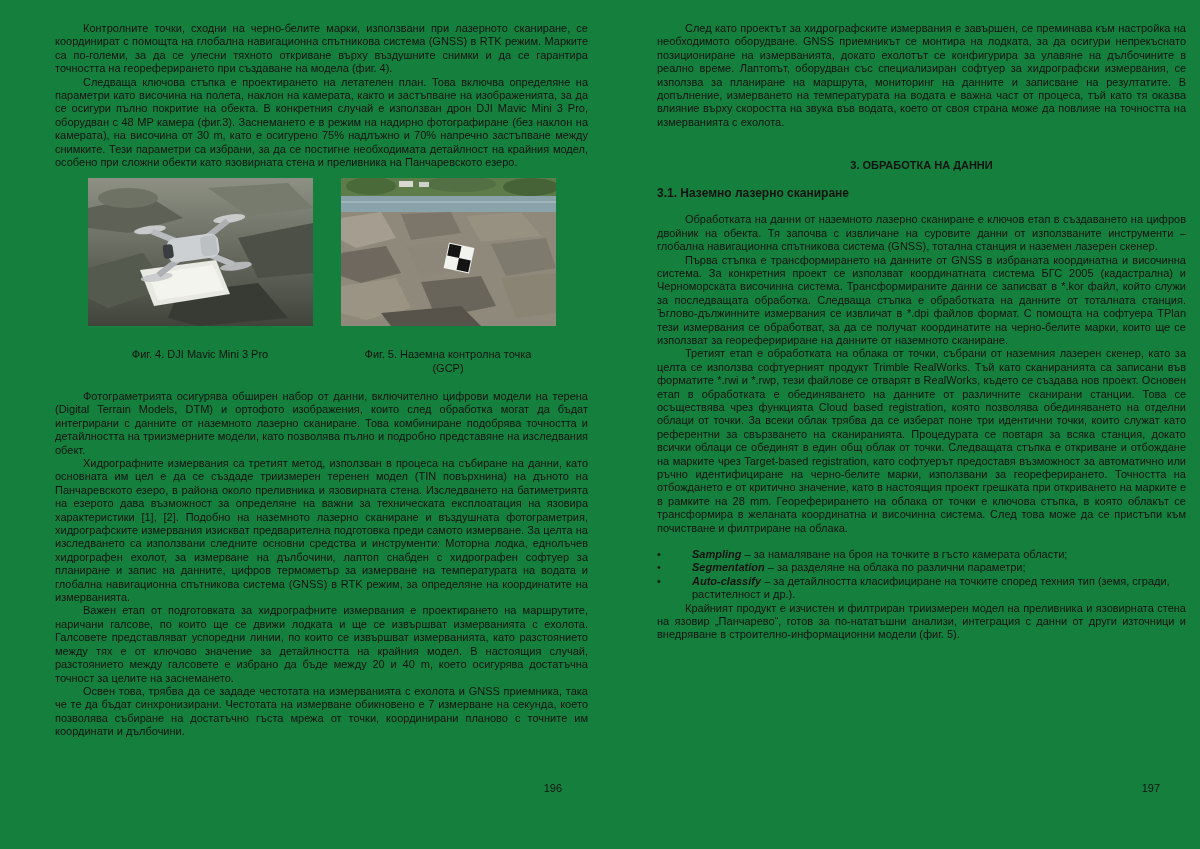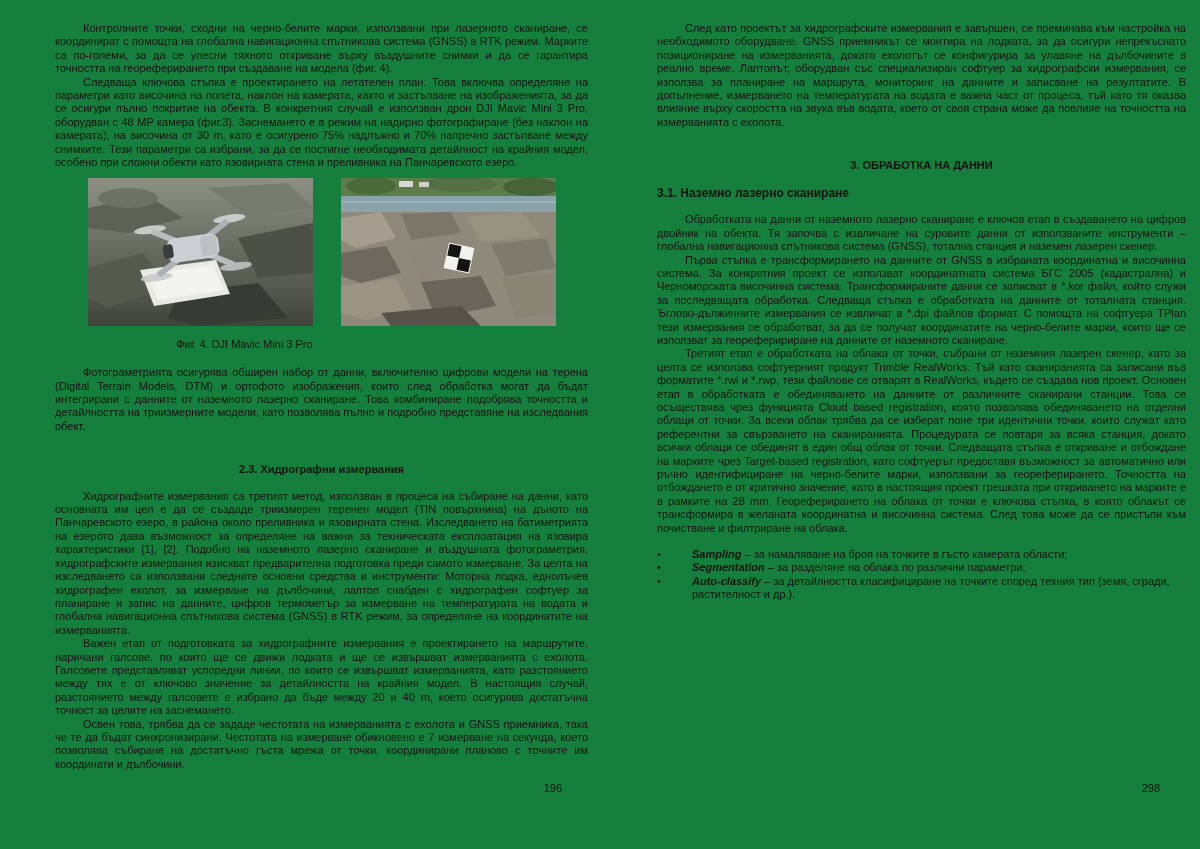--- a/index.html
+++ b/index.html
@@ -11,21 +11,21 @@
   .page-right{left:657px;width:529px;}
   p.para{margin:0;text-indent:28px;}
   h2.sect{font-size:11px;margin:30px 0 13px;text-align:center;}
   h3.subsect{font-size:12px;margin:13px 0 13px;text-align:left;}
   .figure-row{display:flex;justify-content:center;gap:28px;margin:9px 0 14px;}
   figure{margin:0;}
   .fig-a{width:225px;}
   .fig-b{width:215px;}
   .fig-img{width:100%;height:148px;overflow:hidden;}
   .fig-img svg{display:block;width:100%;height:100%;}
-  figcaption{margin-top:12px;text-align:right;line-height:1.25;text-indent:0;}
+  figcaption{margin-top:22px;text-align:center;line-height:1.25;text-indent:0;}
   ul.bullets{list-style:none;margin:13px 0 0;padding:0;}
   .bullet-item{display:flex;margin:0;}
   .dot{flex:0 0 35px;width:35px;text-align:left;}
   .bullet-text{flex:1;text-align:left;}
   .bullet-text i{font-style:italic;font-weight:bold;}
   .closing{margin-top:17px;}
   .pnum{position:absolute;bottom:54px;right:26px;text-align:right;}
 </style>
 </head>
 <body>
@@ -93,25 +93,28 @@
             <polygon points="80,104 140,98 155,128 95,140" fill="#6a655b"></polygon>
             <polygon points="160,100 215,95 215,135 175,140" fill="#8a8475"></polygon>
             <polygon points="40,135 120,128 140,148 50,148" fill="#57534a"></polygon>
             <g transform="translate(118,80) rotate(12)">
               <rect x="-13" y="-13" width="26" height="26" fill="#f2f2ee"></rect>
               <rect x="-12" y="-12" width="12" height="12" fill="#141414"></rect>
               <rect x="0" y="0" width="12" height="12" fill="#141414"></rect>
             </g>
           </svg>
         </div>
+        <figcaption>
+          <span>Фиг. 5. Наземна контролна точка</span><br>
+          <span>(GCP)</span>
+        </figcaption>
       </figure>
     </div>
 
     <p class="para">Фотограметрията осигурява обширен набор от данни, включително цифрови модели на терена (Digital Terrain Models, DTM) и ортофото изображения, които след обработка могат да бъдат интегрирани с данните от наземното лазерно сканиране. Това комбиниране подобрява точността и детайлността на триизмерните модели, като позволява пълно и подробно представяне на изследвания обект.</p>
-    <h2 class="sect">2.3. Хидрографни измервания</h2>
     <p class="para">Хидрографните измервания са третият метод, използван в процеса на събиране на данни, като основната им цел е да се създаде триизмерен теренен модел (TIN повърхнина) на дъното на Панчаревското езеро, в района около преливника и язовирната стена. Изследването на батиметрията на езерото дава възможност за определяне на важни за техническата експлоатация на язовира характеристики [1], [2]. Подобно на наземното лазерно сканиране и въздушната фотограметрия, хидрографските измервания изискват предварителна подготовка преди самото измерване. За целта на изследването са използвани следните основни средства и инструменти: Моторна лодка, еднолъчев хидрографен ехолот, за измерване на дълбочини, лаптоп снабден с хидрографен софтуер за планиране и запис на данните, цифров термометър за измерване на температурата на водата и глобална навигационна спътникова система (GNSS) в RTK режим, за определяне на координатите на измерванията.</p>
     <p class="para">Важен етап от подготовката за хидрографните измервания е проектирането на маршрутите, наричани галсове, по които ще се движи лодката и ще се извършват измерванията с ехолота. Галсовете представляват успоредни линии, по които се извършват измерванията, като разстоянието между тях е от ключово значение за детайлността на крайния модел. В настоящия случай, разстоянието между галсовете е избрано да бъде между 20 и 40 m, което осигурява достатъчна точност за целите на заснемането.</p>
     <p class="para">Освен това, трябва да се зададе честотата на измерванията с ехолота и GNSS приемника, така че те да бъдат синхронизирани. Честотата на измерване обикновено е 7 измерване на секунда, което позволява събиране на достатъчно гъста мрежа от точки, координирани планово с точните им координати и дълбочини.</p>
     <div class="pnum">196</div>
   </section>
 
   <section class="page page-right">
     <p class="para">След като проектът за хидрографските измервания е завършен, се преминава към настройка на необходимото оборудване. GNSS приемникът се монтира на лодката, за да осигури непрекъснато позициониране на измерванията, докато ехолотът се конфигурира за улавяне на дълбочините в реално време. Лаптопът, оборудван със специализиран софтуер за хидрографски измервания, се използва за планиране на маршрута, мониторинг на данните и записване на резултатите. В допълнение, измерването на температурата на водата е важна част от процеса, тъй като тя оказва влияние върху скоростта на звука във водата, което от своя страна може да повлияе на точността на измерванията с ехолота.</p>
     <h2 class="sect">3. ОБРАБОТКА НА ДАННИ</h2>
     <h3 class="subsect">3.1. Наземно лазерно сканиране</h3>
@@ -127,16 +130,17 @@
       <li class="bullet-item">
         <span class="dot">•</span>
         <span class="bullet-text"><i>Segmentation</i> <span>– за разделяне на облака по различни параметри;</span></span>
       </li>
       <li class="bullet-item">
         <span class="dot">•</span>
         <span class="bullet-text"><i>Auto-classify</i> <span>– за детайлността класифициране на точките според техния тип (земя, сгради, растителност и др.).</span></span>
       </li>
     </ul>
 
-    <div class="pnum">298</div>
+    <p class="para closing">Крайният продукт е изчистен и филтриран триизмерен модел на преливника и язовирната стена на язовир „Панчарево“, готов за по-нататъшни анализи, интеграция с данни от други източници и внедряване в строително-информационни модели (фиг. 5).</p>
+    <div class="pnum">197</div>
   </section>
 
 </div>
 
 </body></html>

